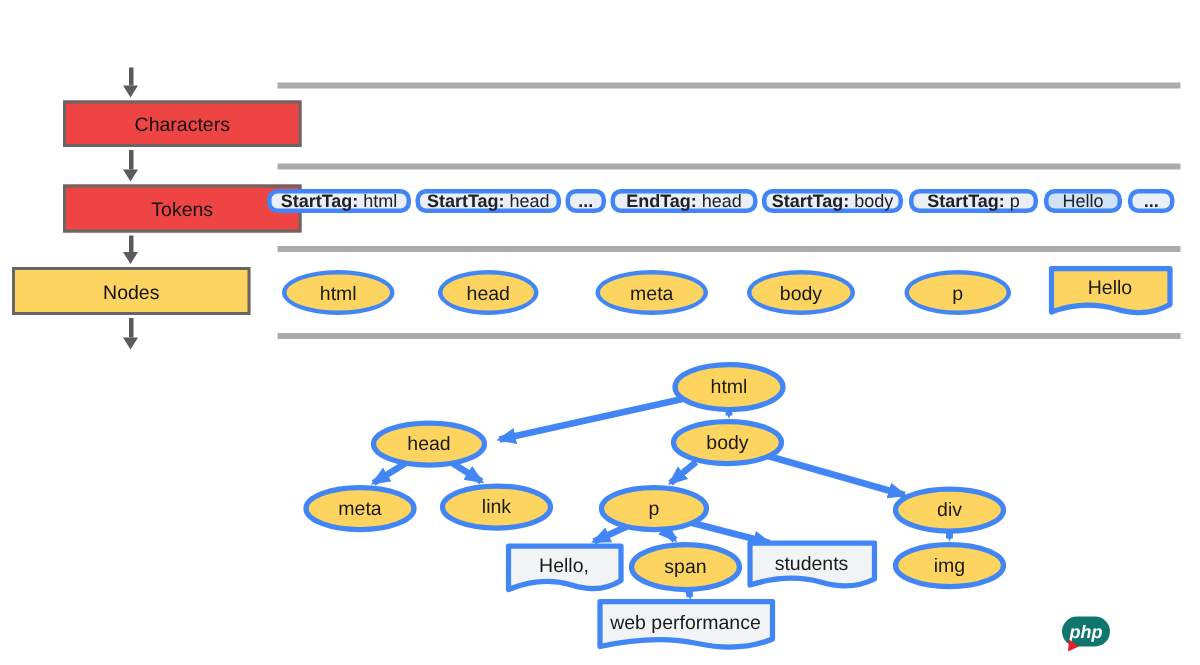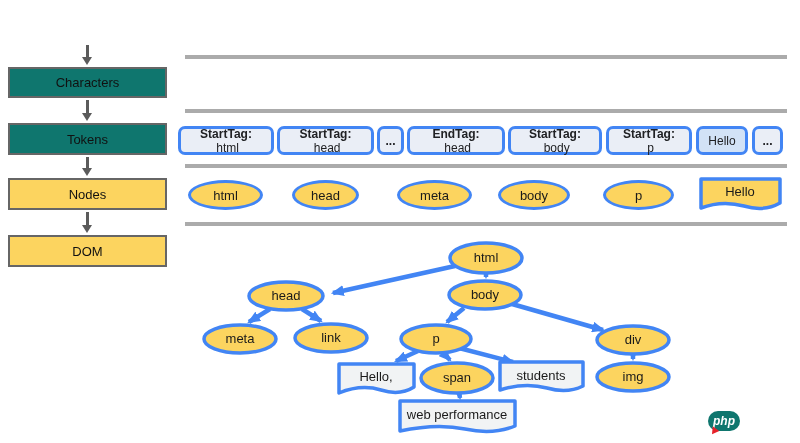--- a/index.html
+++ b/index.html
@@ -7,34 +7,34 @@
     position:relative;width:800px;height:443px;background:#ffffff;overflow:hidden;
     font-family:"Liberation Sans",sans-serif;color:#1a1a1a;
   }
   
   .stage{
     position:absolute;left:8px;width:159px;box-sizing:border-box;
     border:2px solid #666666;display:flex;align-items:center;justify-content:center;
     font-size:13px;color:#111;
   }
   .stage.green{background:#12A35D;}
-  .stage.blue {background:#0f766e;}
+  .stage.blue {background:#ef4444;margin-left:34px;}
   .stage.yellow{background:#FCD45F;}
   .vline{position:absolute;left:86px;width:3px;background:#5B5B5B;}
   .vhead{position:absolute;left:82px;width:0;height:0;
          border-left:5px solid transparent;border-right:5px solid transparent;
          border-top:8px solid #5B5B5B;}
   
   .bar{position:absolute;left:185px;width:602px;height:4px;background:#ABABAB;}
   
   .token{
-    position:absolute;top:126px;height:29px;box-sizing:border-box;
+    position:absolute;top:126px;height:16px;box-sizing:border-box;
     border:3px solid #4285F4;border-radius:7px;background:#EAEEF6;
     display:flex;align-items:center;justify-content:center;
-    font-size:12px;color:#202124;white-space:pre;flex-direction:column;
+    font-size:12px;color:#202124;white-space:pre;
   }
   .token.text-token{background:#D2E2F6;}
   .token b{font-weight:bold;}
   
   .oval{
     position:absolute;top:180px;height:30px;box-sizing:border-box;
     border:3px solid #4285F4;border-radius:50%;background:#FCD45F;
     display:flex;align-items:center;justify-content:center;font-size:13px;color:#1a1a1a;
   }
   
@@ -57,21 +57,20 @@
   .php-logo span{font-size:12px;font-weight:bold;font-style:italic;color:#fff;letter-spacing:0;}
 </style>
 </head>
 <body>
 
 <div id="canvas">
 
   <div class="stage blue" style="top:67px;height:31px;">Characters</div>
   <div class="stage yellow" style="top:178px;height:32px;">Nodes</div>
   <div class="stage blue" style="top:123px;height:32px;">Tokens</div>
-  <div class="stage yellow" style="top:235px;height:32px;">DOM</div>
 
   <div class="vline" style="top:45px;height:12px;"></div>
   <div class="vhead" style="top:57px;"></div>
   <div class="vline" style="top:100px;height:13px;"></div>
   <div class="vhead" style="top:113px;"></div>
   <div class="vline" style="top:157px;height:11px;"></div>
   <div class="vhead" style="top:168px;"></div>
   <div class="vline" style="top:212px;height:13px;"></div>
   <div class="vhead" style="top:225px;"></div>
 

